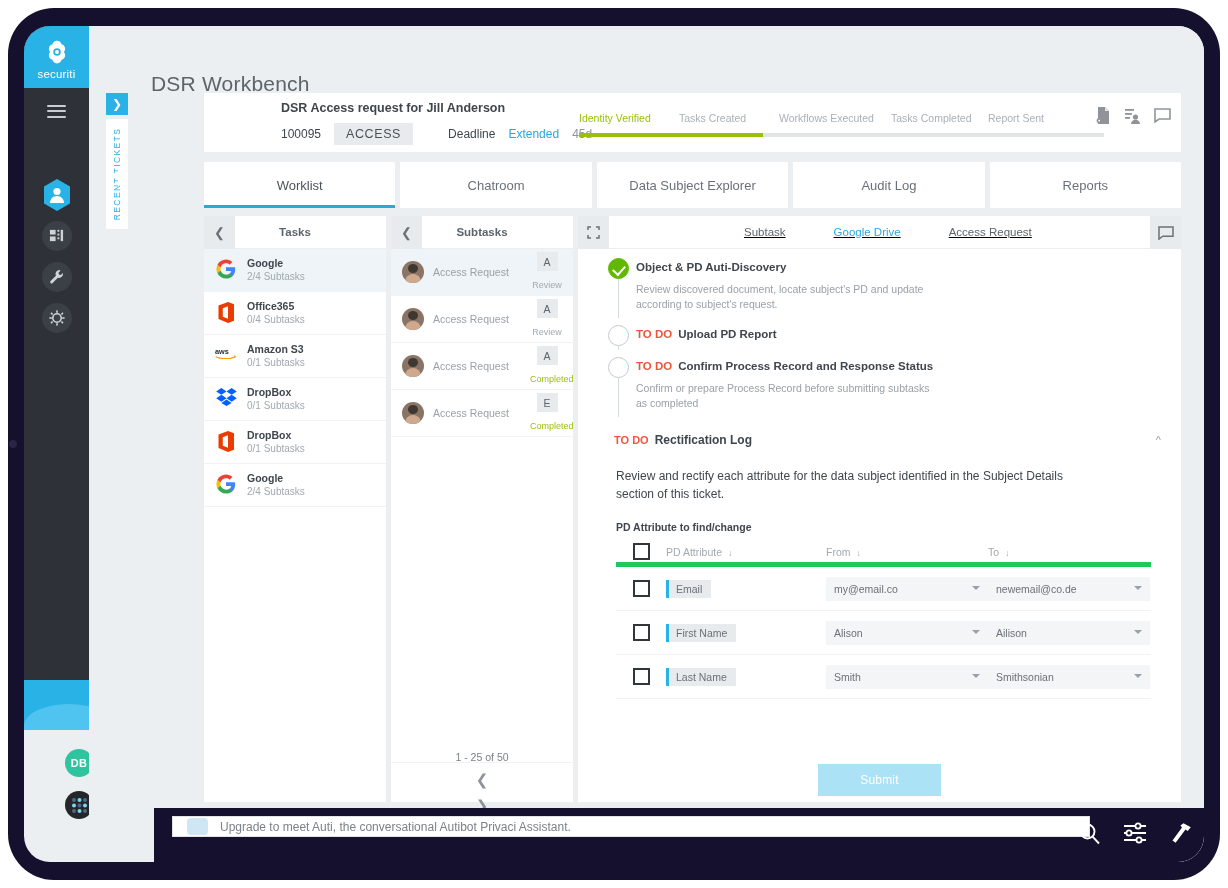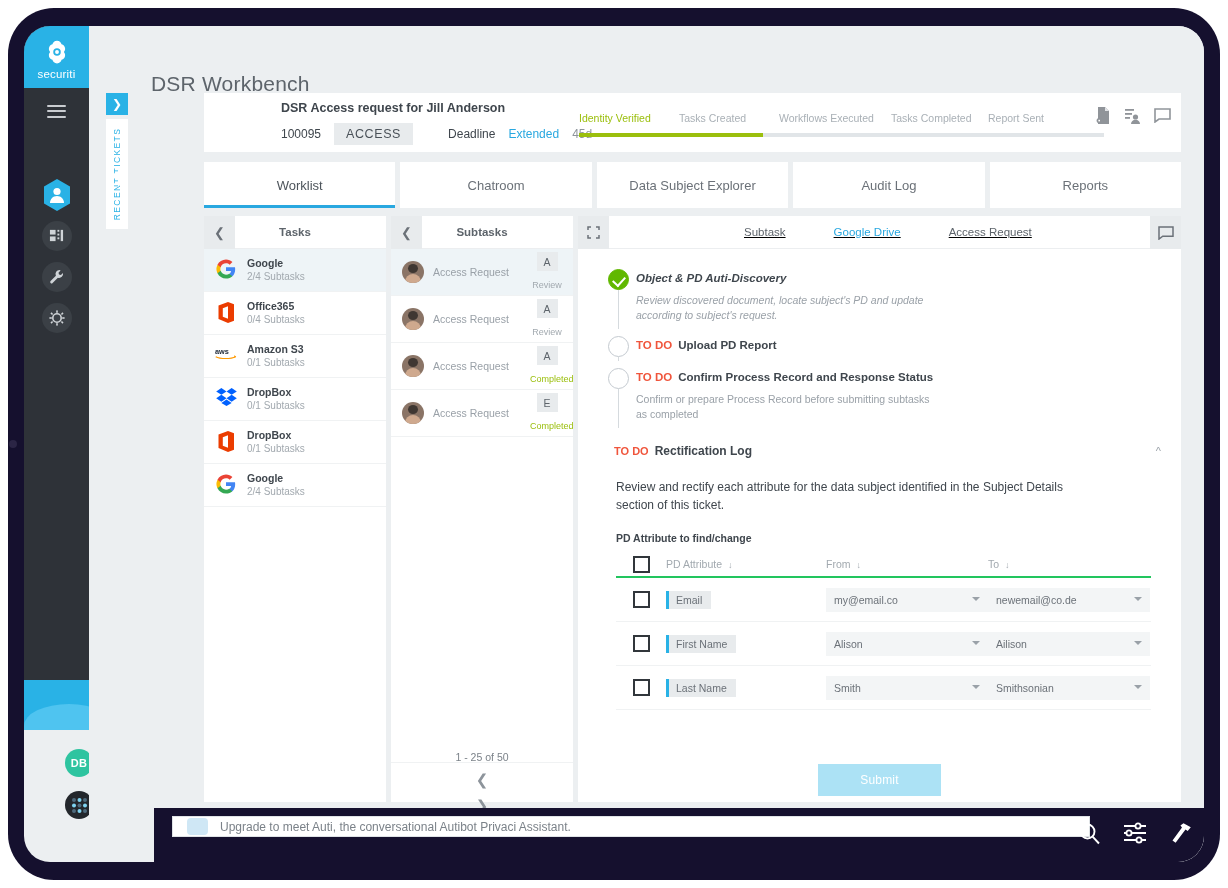--- a/index.html
+++ b/index.html
@@ -205,21 +205,21 @@
   }
   #rect-head .todo { color:#f0553c; font-size:11px; font-weight:bold; }
   #rect-head .rtitle { color:#3f464d; font-size:12px; font-weight:bold;}
   #rect-head .chev { margin-left:auto; color:#9aa1a8; font-size:11px; cursor:pointer;}
   #rect-body { padding:14px 30px 0 38px; }
   #rect-body .lead { font-size:12px; color:#3f464d; line-height:18px; max-width:470px;}
   #rect-body .sub { font-size:10px; color:#a2a9af; margin-top:13px;}
   #rect-body .pdlabel { font-size:10.5px; color:#3f464d; font-weight:bold; margin-top:18px;}
   #pdtable { margin-top:8px; }
   .pdrow { display:flex; align-items:center; height:44px; border-bottom:1px solid #f0f2f3; }
-  .pdrow.head { height:26px; border-bottom:2px solid #22c55e;}
+  .pdrow.head { height:26px; border-bottom:5px solid #22c55e;}
   .cbx { width:50px; flex:0 0 50px; display:flex; justify-content:center;}
   .cbx i { display:block; width:17px;height:17px;border:2px solid #31363b; background:#fff; cursor:pointer;}
   .c-attr { width:160px; flex:0 0 160px; }
   .c-from { width:162px; flex:0 0 162px; }
   .c-to { width:162px; flex:0 0 162px; }
   .hdtxt { font-size:10.5px; color:#a2a9af; }
   .hdtxt .arr { margin-left:6px; font-size:9px; }
   .chip {
     display:inline-block; background:#e8ebed; border-left:3px solid #29b2e6;
     font-size:10.5px; color:#6b7178; padding:3px 9px 3px 7px;
@@ -559,21 +559,21 @@
             </div>
             <div id="cmtbtn">
               <svg width="16" height="14" viewBox="0 0 17 15">
                 <path fill="none" stroke="#6b7178" stroke-width="1.6" d="M1 1h15v10H5l-4 3z"></path>
               </svg>
             </div>
           </div>
 
           <div id="detail-body">
             <div id="steps-list">
-                <div class="step" style="margin-top: 19px; font-style: italic;">
+                <div class="step" style="margin-top: 8px;">
                   <span class="bullet done"></span>
                   <span class="line"></span>
                   <h4><span>Object &amp; PD Auti-Discovery</span></h4>
                   <p>Review discovered document, locate subject's PD and update according to subject's request.</p>
                 </div>
                 <div class="step" style="margin-top: 12px;">
                   <span class="bullet"></span>
                   <span class="line"></span>
                   <h4><span class="todo">TO DO</span><span>Upload PD Report</span></h4>
                 </div>

